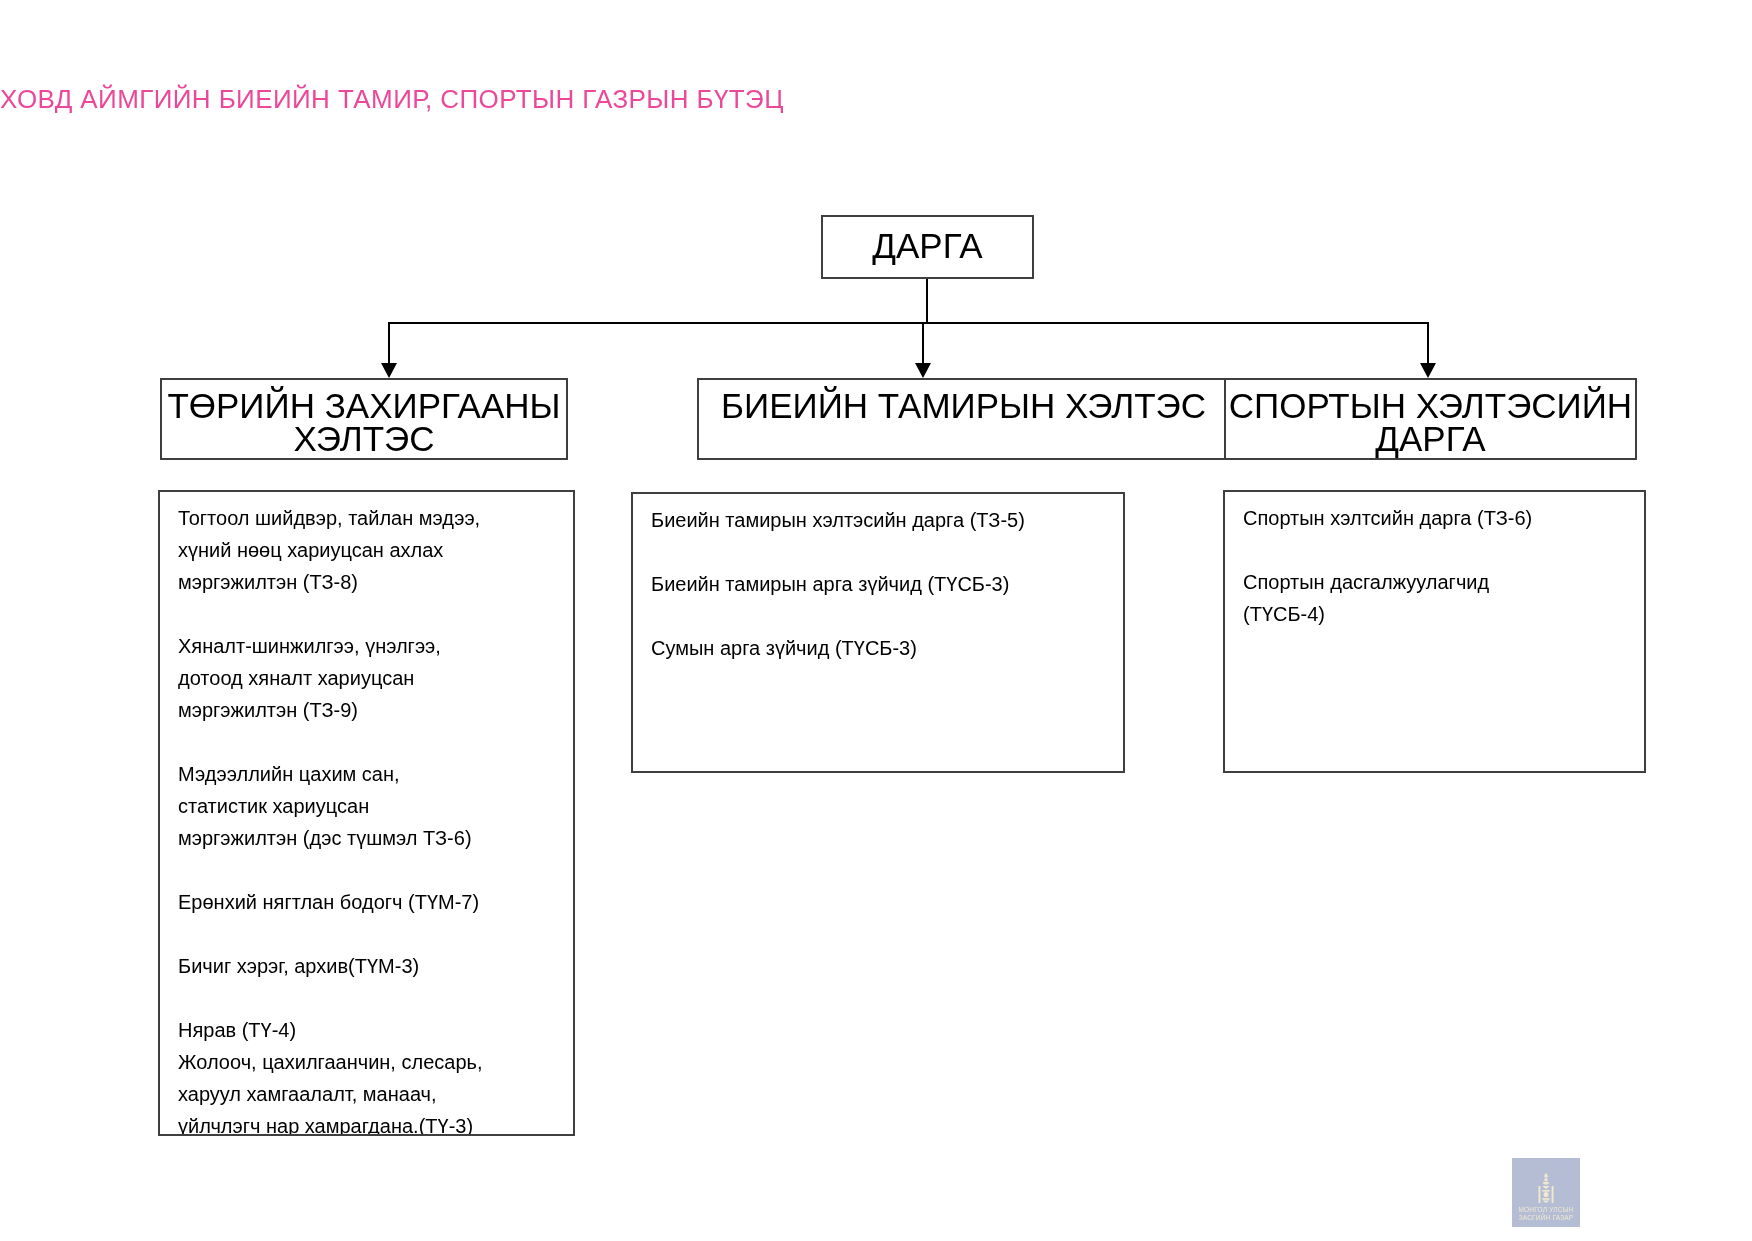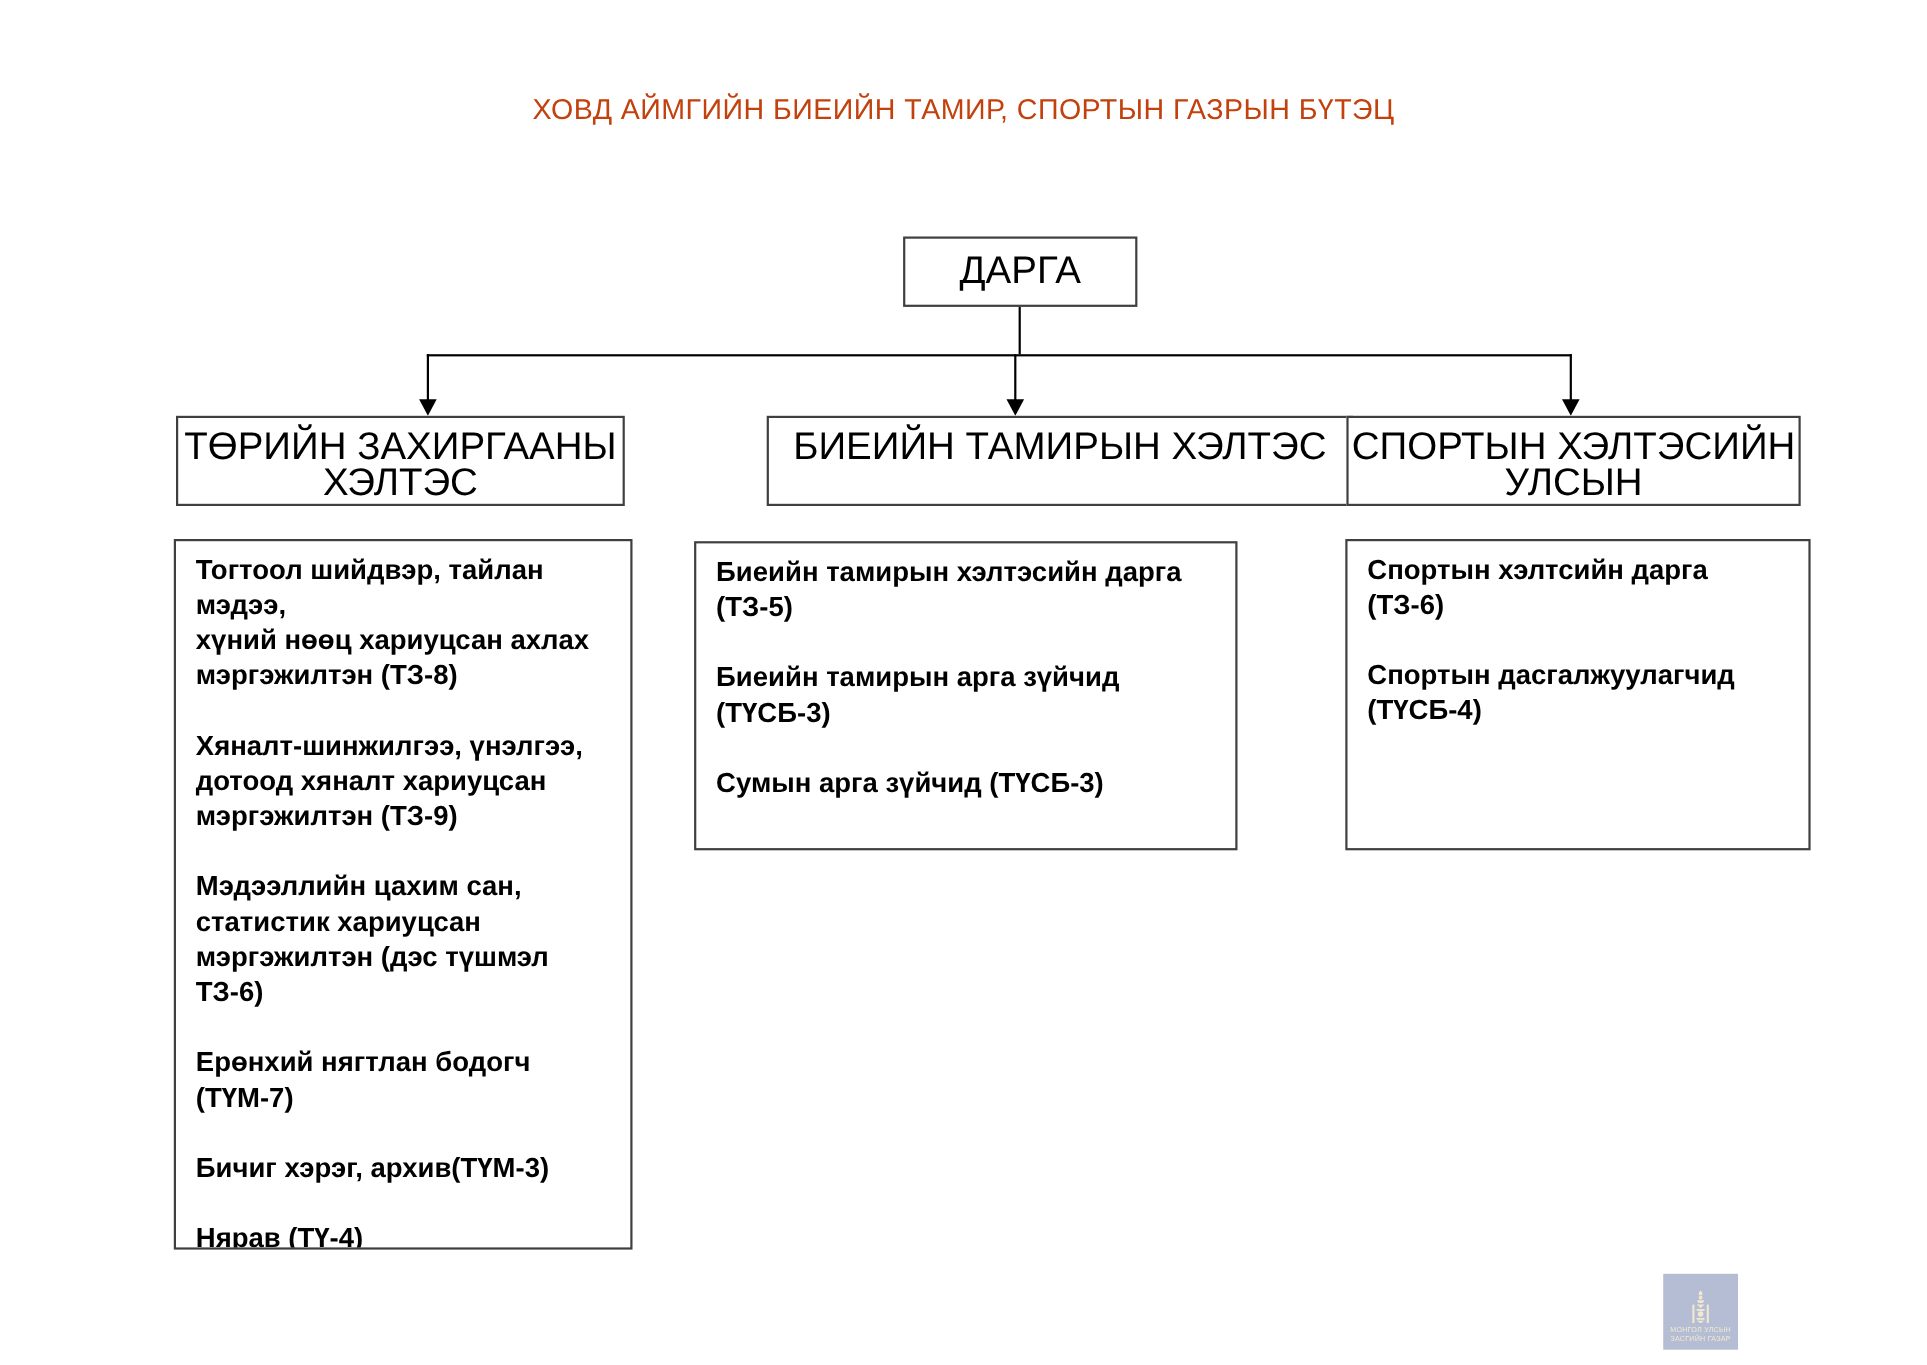--- a/index.html
+++ b/index.html
@@ -10,24 +10,23 @@
     background: #ffffff;
     font-family: "Liberation Sans", sans-serif;
     color: #000000;
     overflow: hidden;
   }
   .title {
     position: absolute;
     top: 84px;
     left: 0;
     width: 100%;
-    text-align: center;
     font-size: 26px;
     letter-spacing: 0.4px;
-    color: #c2410c;
+    color: #ec4899;
   }
   .box {
     position: absolute;
     box-sizing: border-box;
     background: #ffffff;
     border: 2px solid #3f3f3f;
   }
   .box-label {
     display: block;
     width: 100%;
@@ -37,24 +36,23 @@
     padding-top: 9px;
     white-space: pre-line;
   }
   .root  { left: 821px;  top: 215px; width: 213px; height: 64px; }
   .root .box-label { padding-top: 12px; }
   .dept-left   { left: 160px;  top: 378px; width: 408px; height: 82px; }
   .dept-middle { left: 697px;  top: 378px; width: 533px; height: 82px; }
   .dept-right  { left: 1224px; top: 378px; width: 413px; height: 82px; }
   .detail {
     padding: 10px 18px;
-    font-size: 25px;
+    font-size: 20px;
     line-height: 32px;
     overflow: hidden;
-    font-weight: bold;
   }
   .detail p { margin: 0 0 32px 0; white-space: pre-line; }
   .detail p:last-child { margin-bottom: 0; }
   .detail-left   { left: 158px;  top: 490px; width: 417px; height: 646px; }
   .detail-middle { left: 631px;  top: 492px; width: 494px; height: 281px; }
   .detail-right  { left: 1223px; top: 490px; width: 423px; height: 283px; }
   .cline { position: absolute; background: #000000; }
   .arrowhead {
     position: absolute;
     width: 0; height: 0;
@@ -105,21 +103,21 @@
   <div class="arrowhead" style="left:1420px; top:363px;"></div>
 
   <div class="box dept-left">
     <span class="box-label">ТӨРИЙН ЗАХИРГААНЫ
 ХЭЛТЭС</span>
   </div>
   <div class="box dept-middle">
     <span class="box-label">БИЕИЙН ТАМИРЫН ХЭЛТЭС</span>
   </div>
   <div class="box dept-right">
-    <span class="box-label">СПОРТЫН ХЭЛТЭСИЙН УЛСЫН</span>
+    <span class="box-label">СПОРТЫН ХЭЛТЭСИЙН ДАРГА</span>
   </div>
 
   <div class="box detail detail-left">
     <p>Тогтоол шийдвэр, тайлан мэдээ,
 хүний нөөц хариуцсан ахлах
 мэргэжилтэн (ТЗ-8)</p>
     <p>Хяналт-шинжилгээ, үнэлгээ,
 дотоод хяналт хариуцсан
 мэргэжилтэн (ТЗ-9)</p>
     <p>Мэдээллийн цахим сан,

